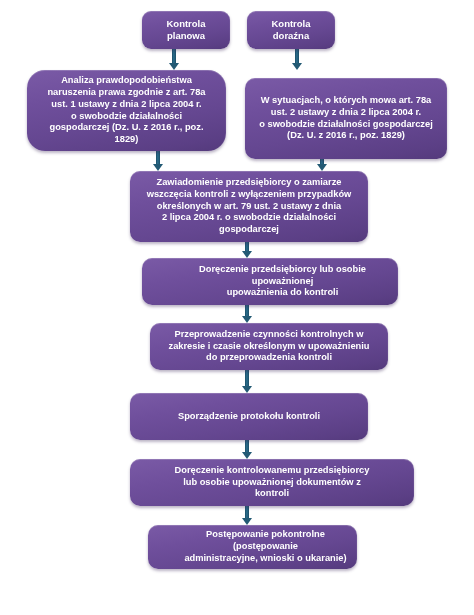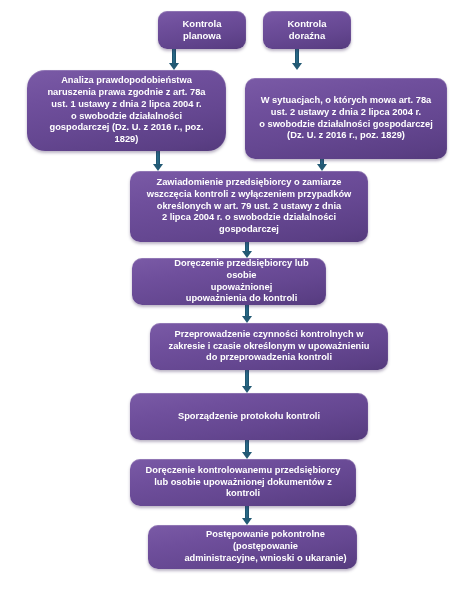--- a/index.html
+++ b/index.html
@@ -42,21 +42,21 @@
     padding: 3px 8px;
     overflow: hidden;
   }
   .node .label {
     display: block;
     width: 100%;
     white-space: pre-line;
   }
 
   
-  .n-top     { width: 88px;  font-size: 9.5px; border-radius: 9px; margin-left: 16px; }
+  .n-top     { width: 88px;  font-size: 9.5px; border-radius: 9px; }
   .n-wide    { font-size: 9.3px; }
 
   
   .conn {
     position: absolute;
     background: #235a74;
   }
   .conn-line {
     width: 4px;
     background: linear-gradient(90deg, #1b4c66 0%, #2b6f8d 45%, #1b4c66 100%);
@@ -132,34 +132,34 @@
 o swobodzie działalności gospodarczej
 (Dz. U. z 2016 r., poz. 1829)</span>
     </div>
     <div class="node n-wide" style="left: 130px; top: 171px; width: 238px; height: 71px;">
       <span class="label">Zawiadomienie przedsiębiorcy o zamiarze
 wszczęcia kontroli z wyłączeniem przypadków
 określonych w art. 79 ust. 2 ustawy z dnia
 2 lipca 2004 r. o swobodzie działalności
 gospodarczej</span>
     </div>
-    <div class="node n-wide" style="left: 132px; top: 258px; width: 194px; height: 47px; padding-left: 33px;">
+    <div class="node n-wide" style="left: 142px; top: 258px; width: 256px; height: 47px; padding-left: 33px;">
       <span class="label">Doręczenie przedsiębiorcy lub osobie
 upoważnionej
 upoważnienia do kontroli</span>
     </div>
     <div class="node n-wide" style="left: 130px; top: 323px; width: 238px; height: 47px; margin-left: 20px;">
       <span class="label">Przeprowadzenie czynności kontrolnych w
 zakresie i czasie określonym w upoważnieniu
 do przeprowadzenia kontroli</span>
     </div>
     <div class="node n-wide" style="left: 130px; top: 393px; width: 238px; height: 47px;">
       <span class="label">Sporządzenie protokołu kontroli</span>
     </div>
-    <div class="node n-wide" style="left: 130px; top: 459px; width: 226px; height: 47px;">
+    <div class="node n-wide" style="left: 130px; top: 459px; width: 284px; height: 47px;">
       <span class="label">Doręczenie kontrolowanemu przedsiębiorcy
 lub osobie upoważnionej dokumentów z
 kontroli</span>
     </div>
     <div class="node n-wide" style="left: 148px; top: 525px; width: 209px; height: 44px; padding-left: 34px;">
       <span class="label">Postępowanie pokontrolne  (postępowanie
 administracyjne, wnioski o ukaranie)</span>
     </div>
   </div>
 

